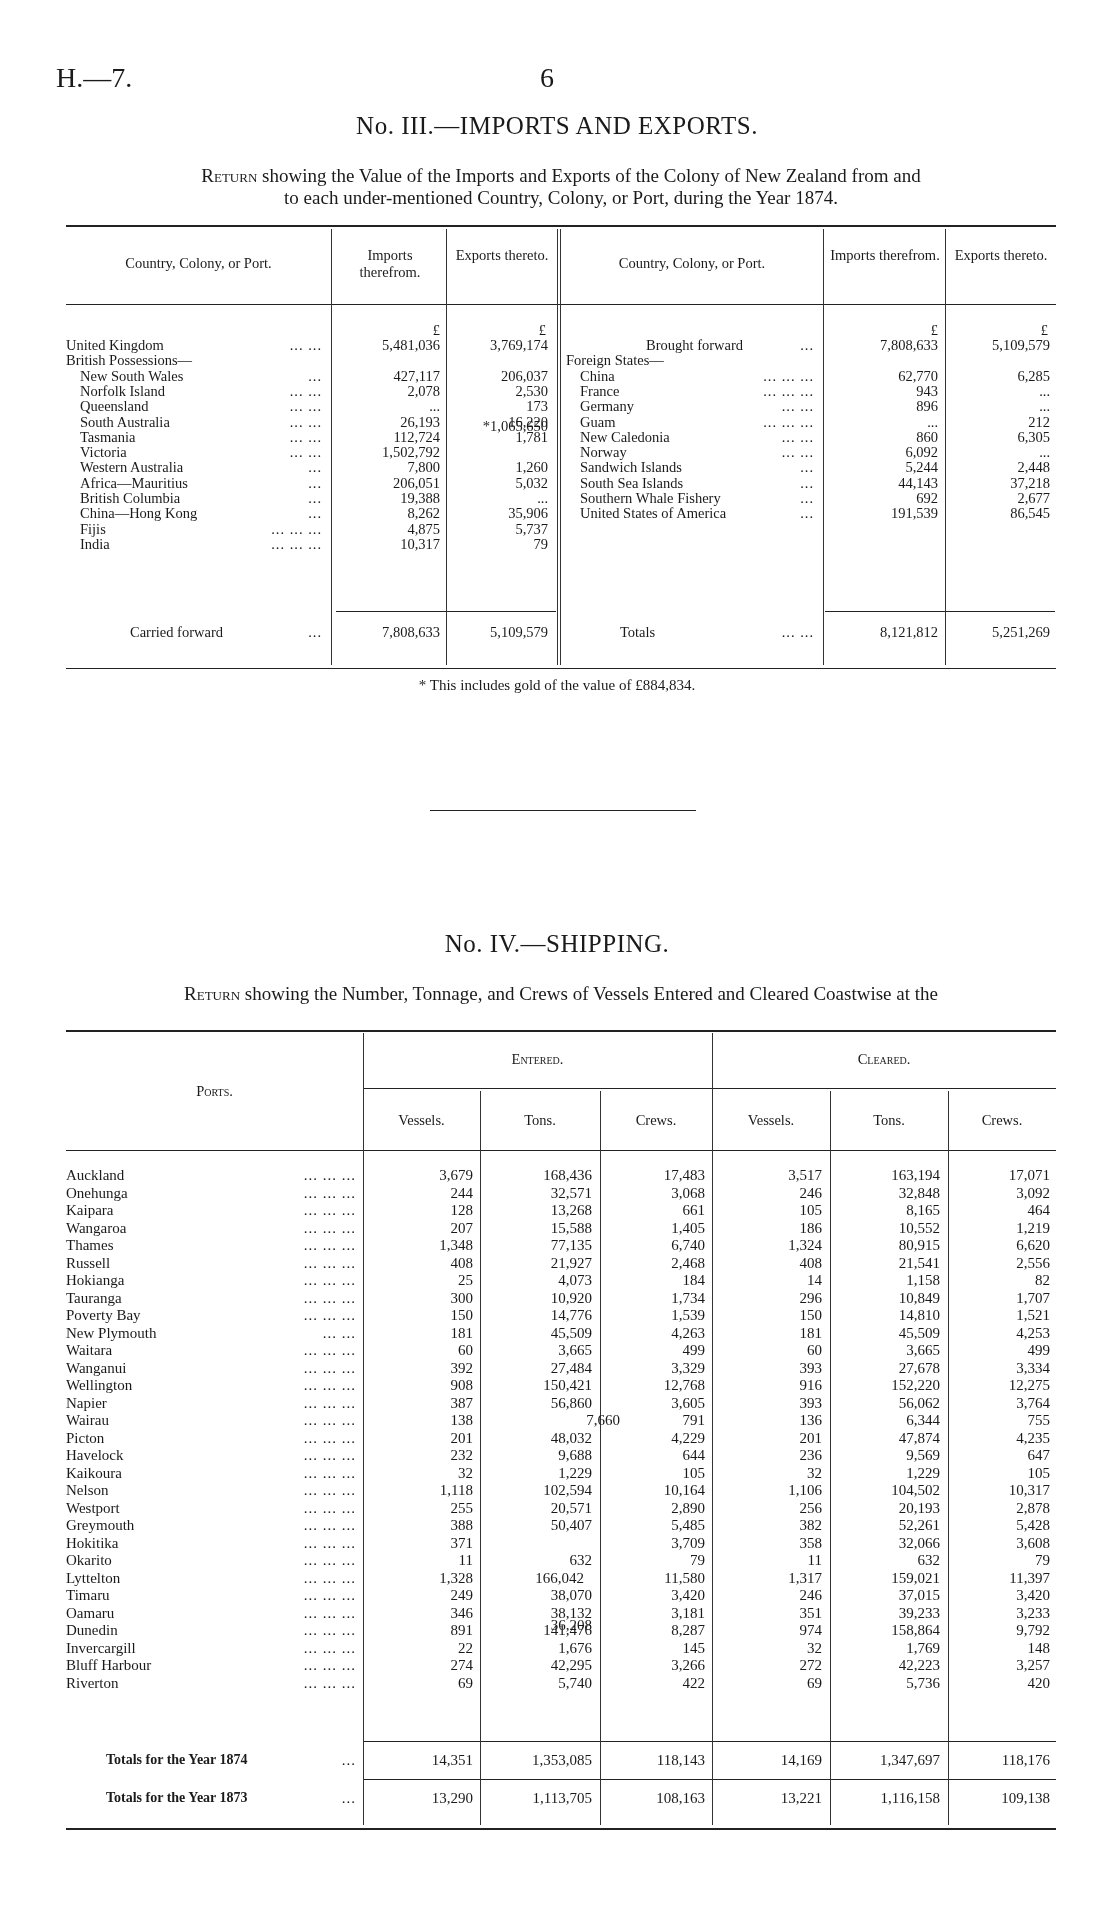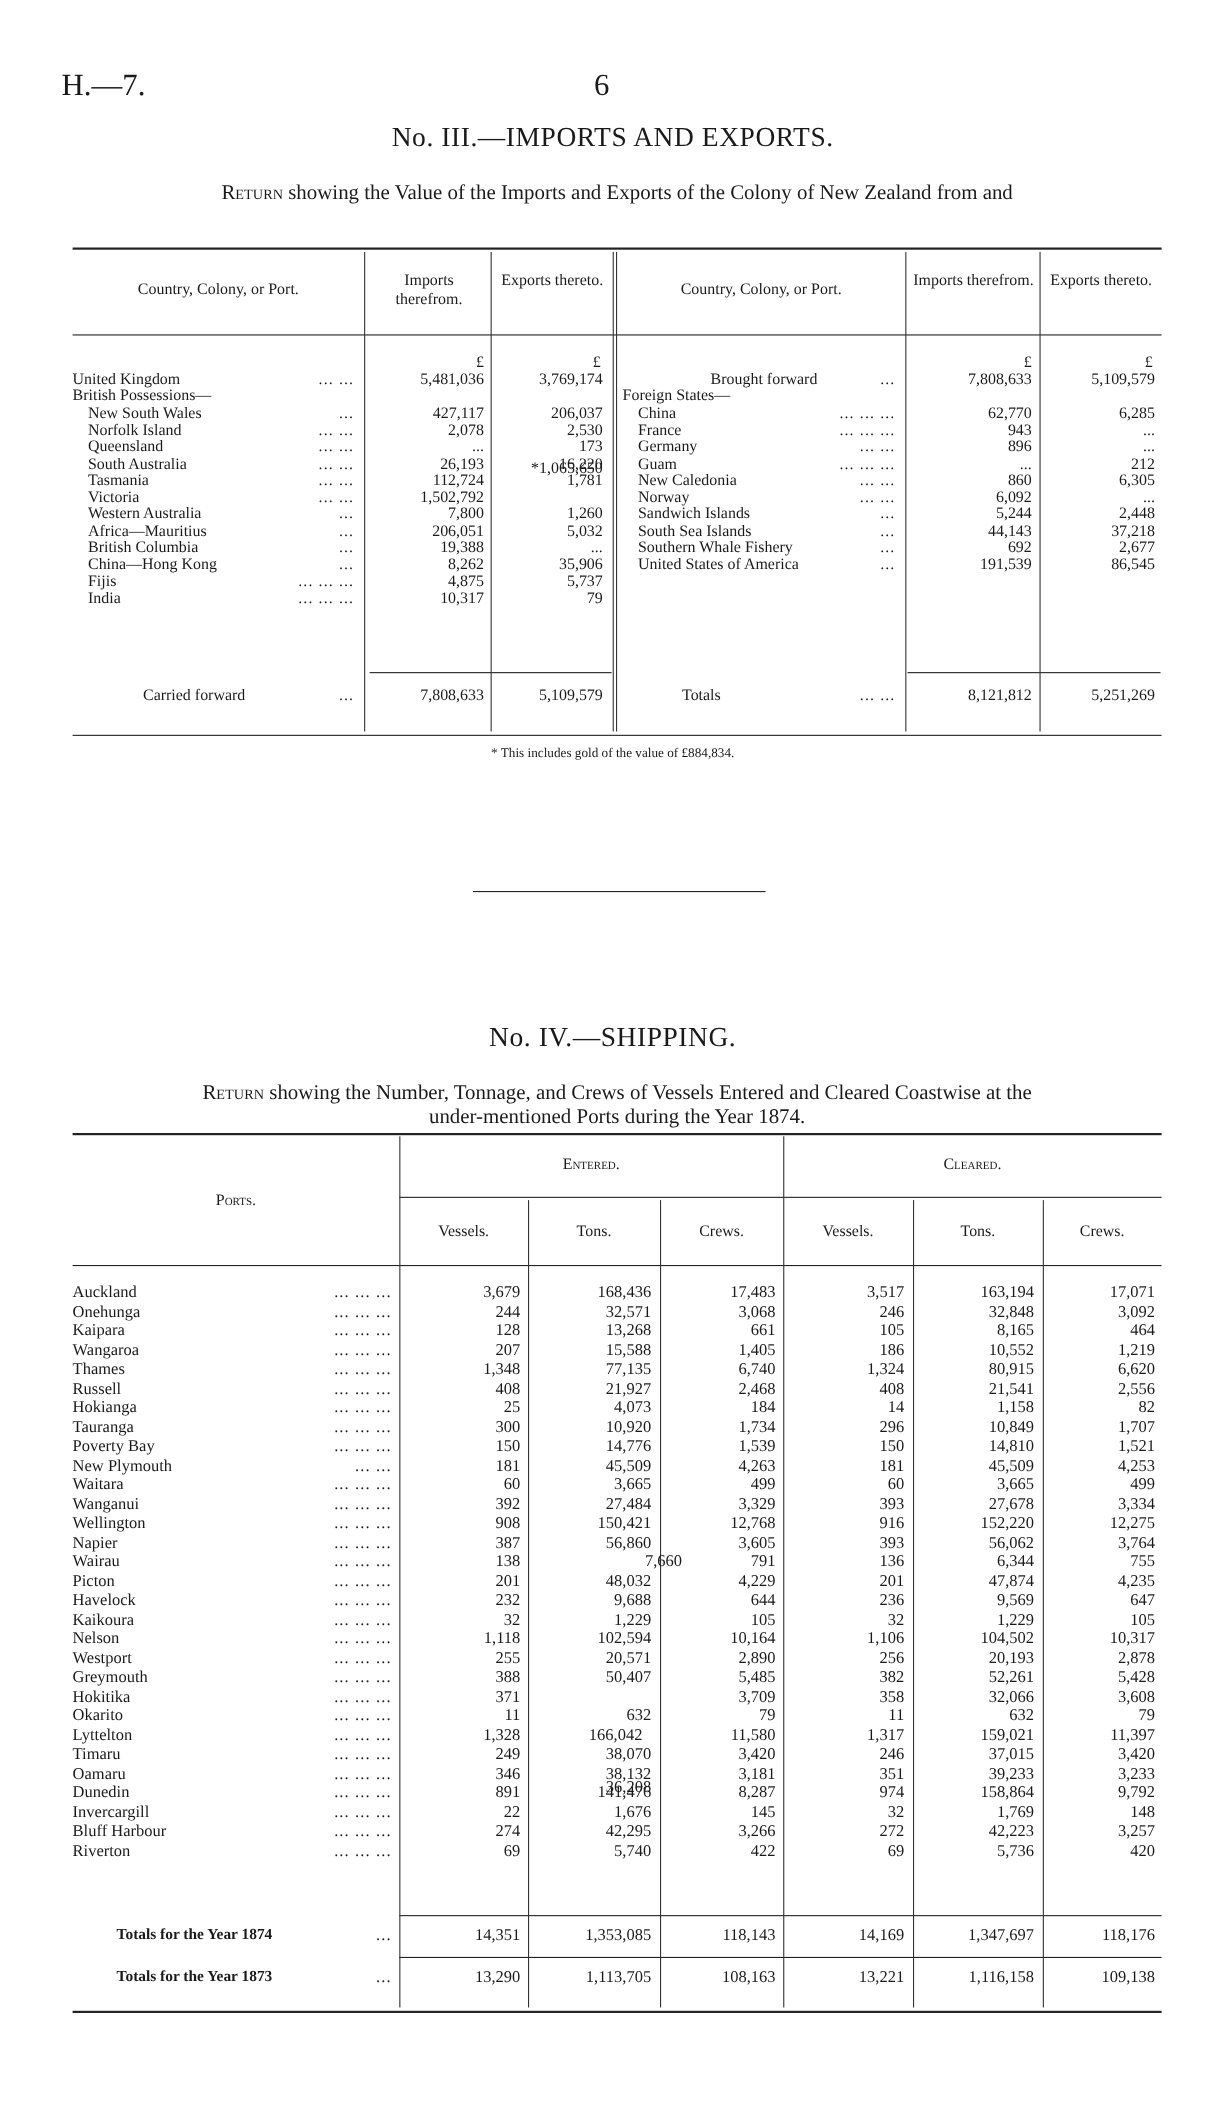--- a/index.html
+++ b/index.html
@@ -22,20 +22,21 @@
 </style>
 </head>
 <body>
 
 <div class="abs hdr-left">H.—7.</div>
 <div class="abs hdr-page">6</div>
 
 <div class="abs sec-title" style="top:112px;">No. III.—IMPORTS AND EXPORTS.</div>
 <div class="abs sec-desc" style="top:165px;">
   <div><span class="sc">Return</span><span> showing the Value of the Imports and Exports of the Colony of New Zealand from and</span></div>
+  <div>to each under-mentioned Country, Colony, or Port, during the Year 1874.</div>
 </div>
 
 <div id="t3">
   <div class="rule" style="left:66px;width:990px;top:225px;height:2px;"></div>
   <div class="rule" style="left:66px;width:990px;top:304px;height:1px;"></div>
   <div class="rule" style="left:66px;width:990px;top:668px;height:1px;"></div>
   <div class="rule" style="left:336px;width:220px;top:611px;height:1px;"></div>
   <div class="rule" style="left:825px;width:230px;top:611px;height:1px;"></div>
 
   <div class="vline" style="left:331px;top:229px;height:436px;"></div>
@@ -166,27 +167,26 @@
       <div class="abs t3 dots" style="right:300px;top:505.3px;text-align:right;">...</div>
       <div class="abs t3 num" style="left:826px;width:112px;top:505.3px;">191,539</div>
       <div class="abs t3 num" style="left:948px;width:102px;top:505.3px;">86,545</div>
       <div class="abs t3 lbl" style="left:620px;top:624px;">Totals</div>
       <div class="abs t3 dots" style="right:300px;top:624px;text-align:right;">...          ...</div>
       <div class="abs t3 num" style="left:826px;width:112px;top:624px;">8,121,812</div>
       <div class="abs t3 num" style="left:948px;width:102px;top:624px;">5,251,269</div>
     </div>
 </div>
 
-<div class="abs t3" style="left:0;width:1114px;text-align:center;top:677px;font-size:12px;">* This includes gold of the value of £884,834.</div>
+<div class="abs t3" style="left:0;width:1114px;text-align:center;top:677px;font-size:15px;">* This includes gold of the value of £884,834.</div>
 <div class="abs short-rule"></div>
 
 <div class="abs sec-title" style="top:930px;">No. IV.—SHIPPING.</div>
 <div class="abs sec-desc" style="top:983px;">
   <div><span class="sc">Return</span><span> showing the Number, Tonnage, and Crews of Vessels Entered and Cleared Coastwise at the</span></div>
-  <div>under-mentioned Ports during the Year 1874.</div>
 </div>
 
 <div id="t4">
   <div class="rule" style="left:66px;width:990px;top:1030px;height:2px;"></div>
   <div class="rule" style="left:363px;width:693px;top:1088px;height:1px;"></div>
   <div class="rule" style="left:66px;width:990px;top:1150px;height:1px;"></div>
   <div class="rule" style="left:363px;width:693px;top:1741px;height:1px;"></div>
   <div class="rule" style="left:363px;width:693px;top:1779px;height:1px;"></div>
   <div class="rule" style="left:66px;width:990px;top:1828px;height:2px;"></div>
 

